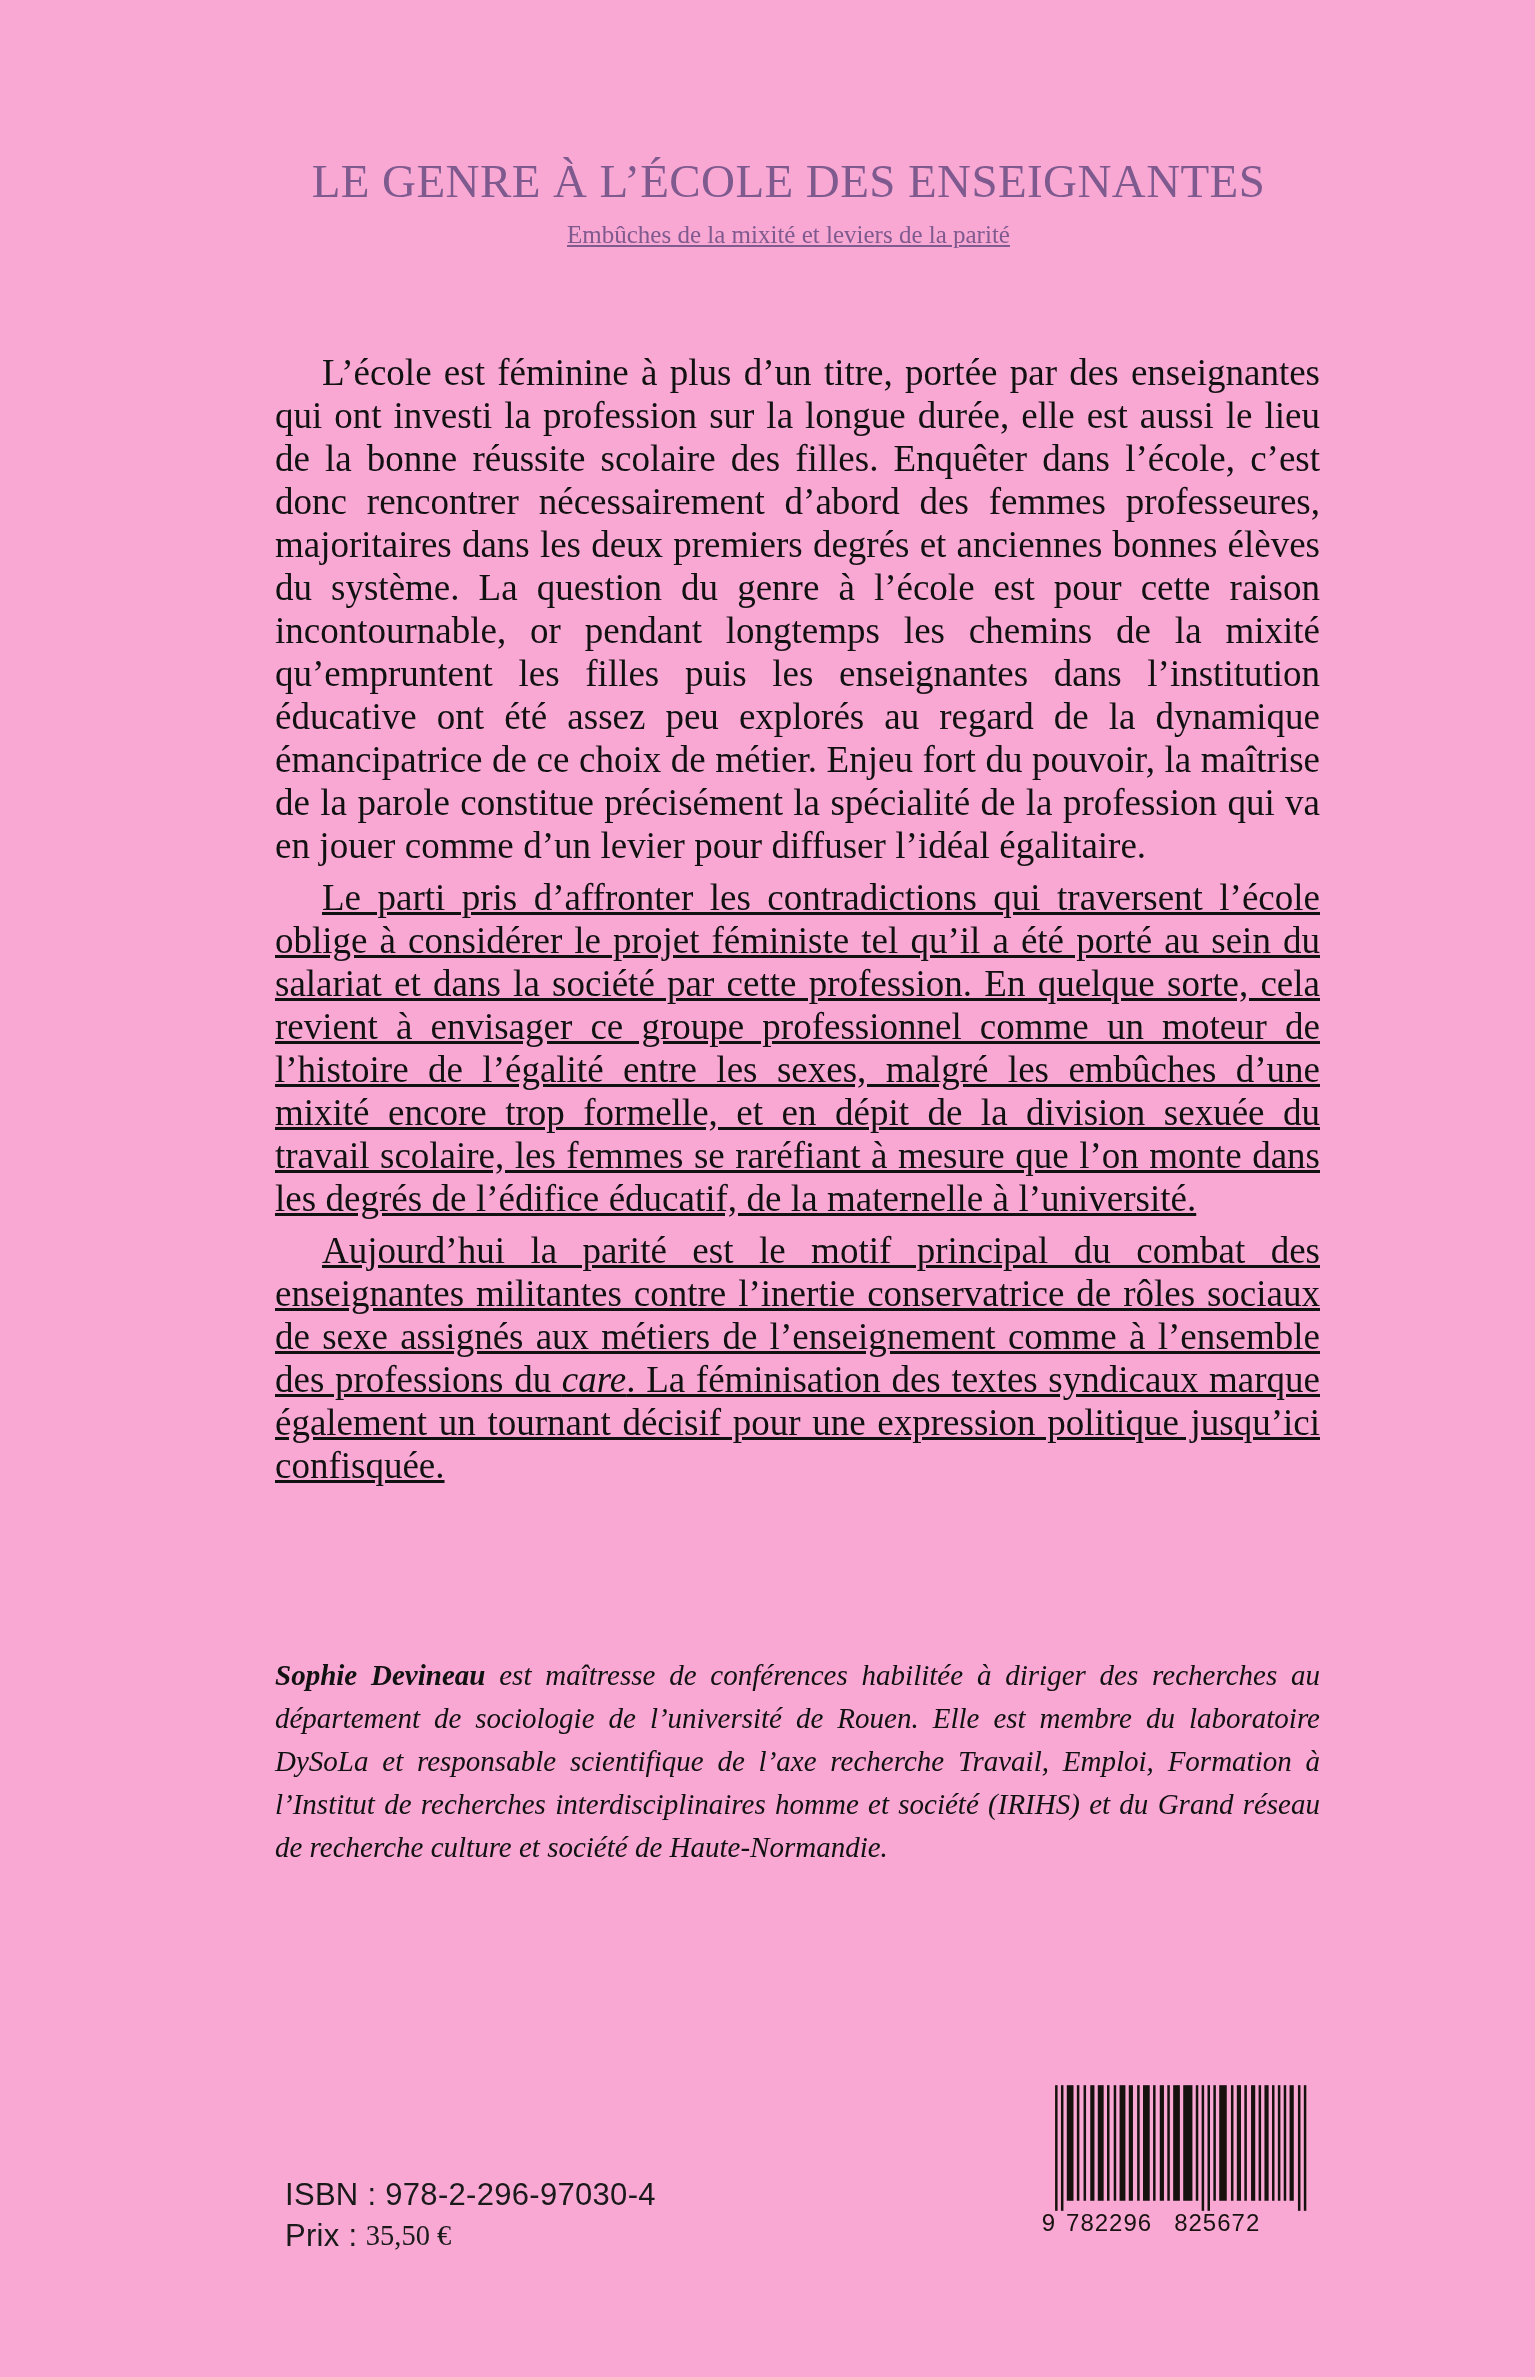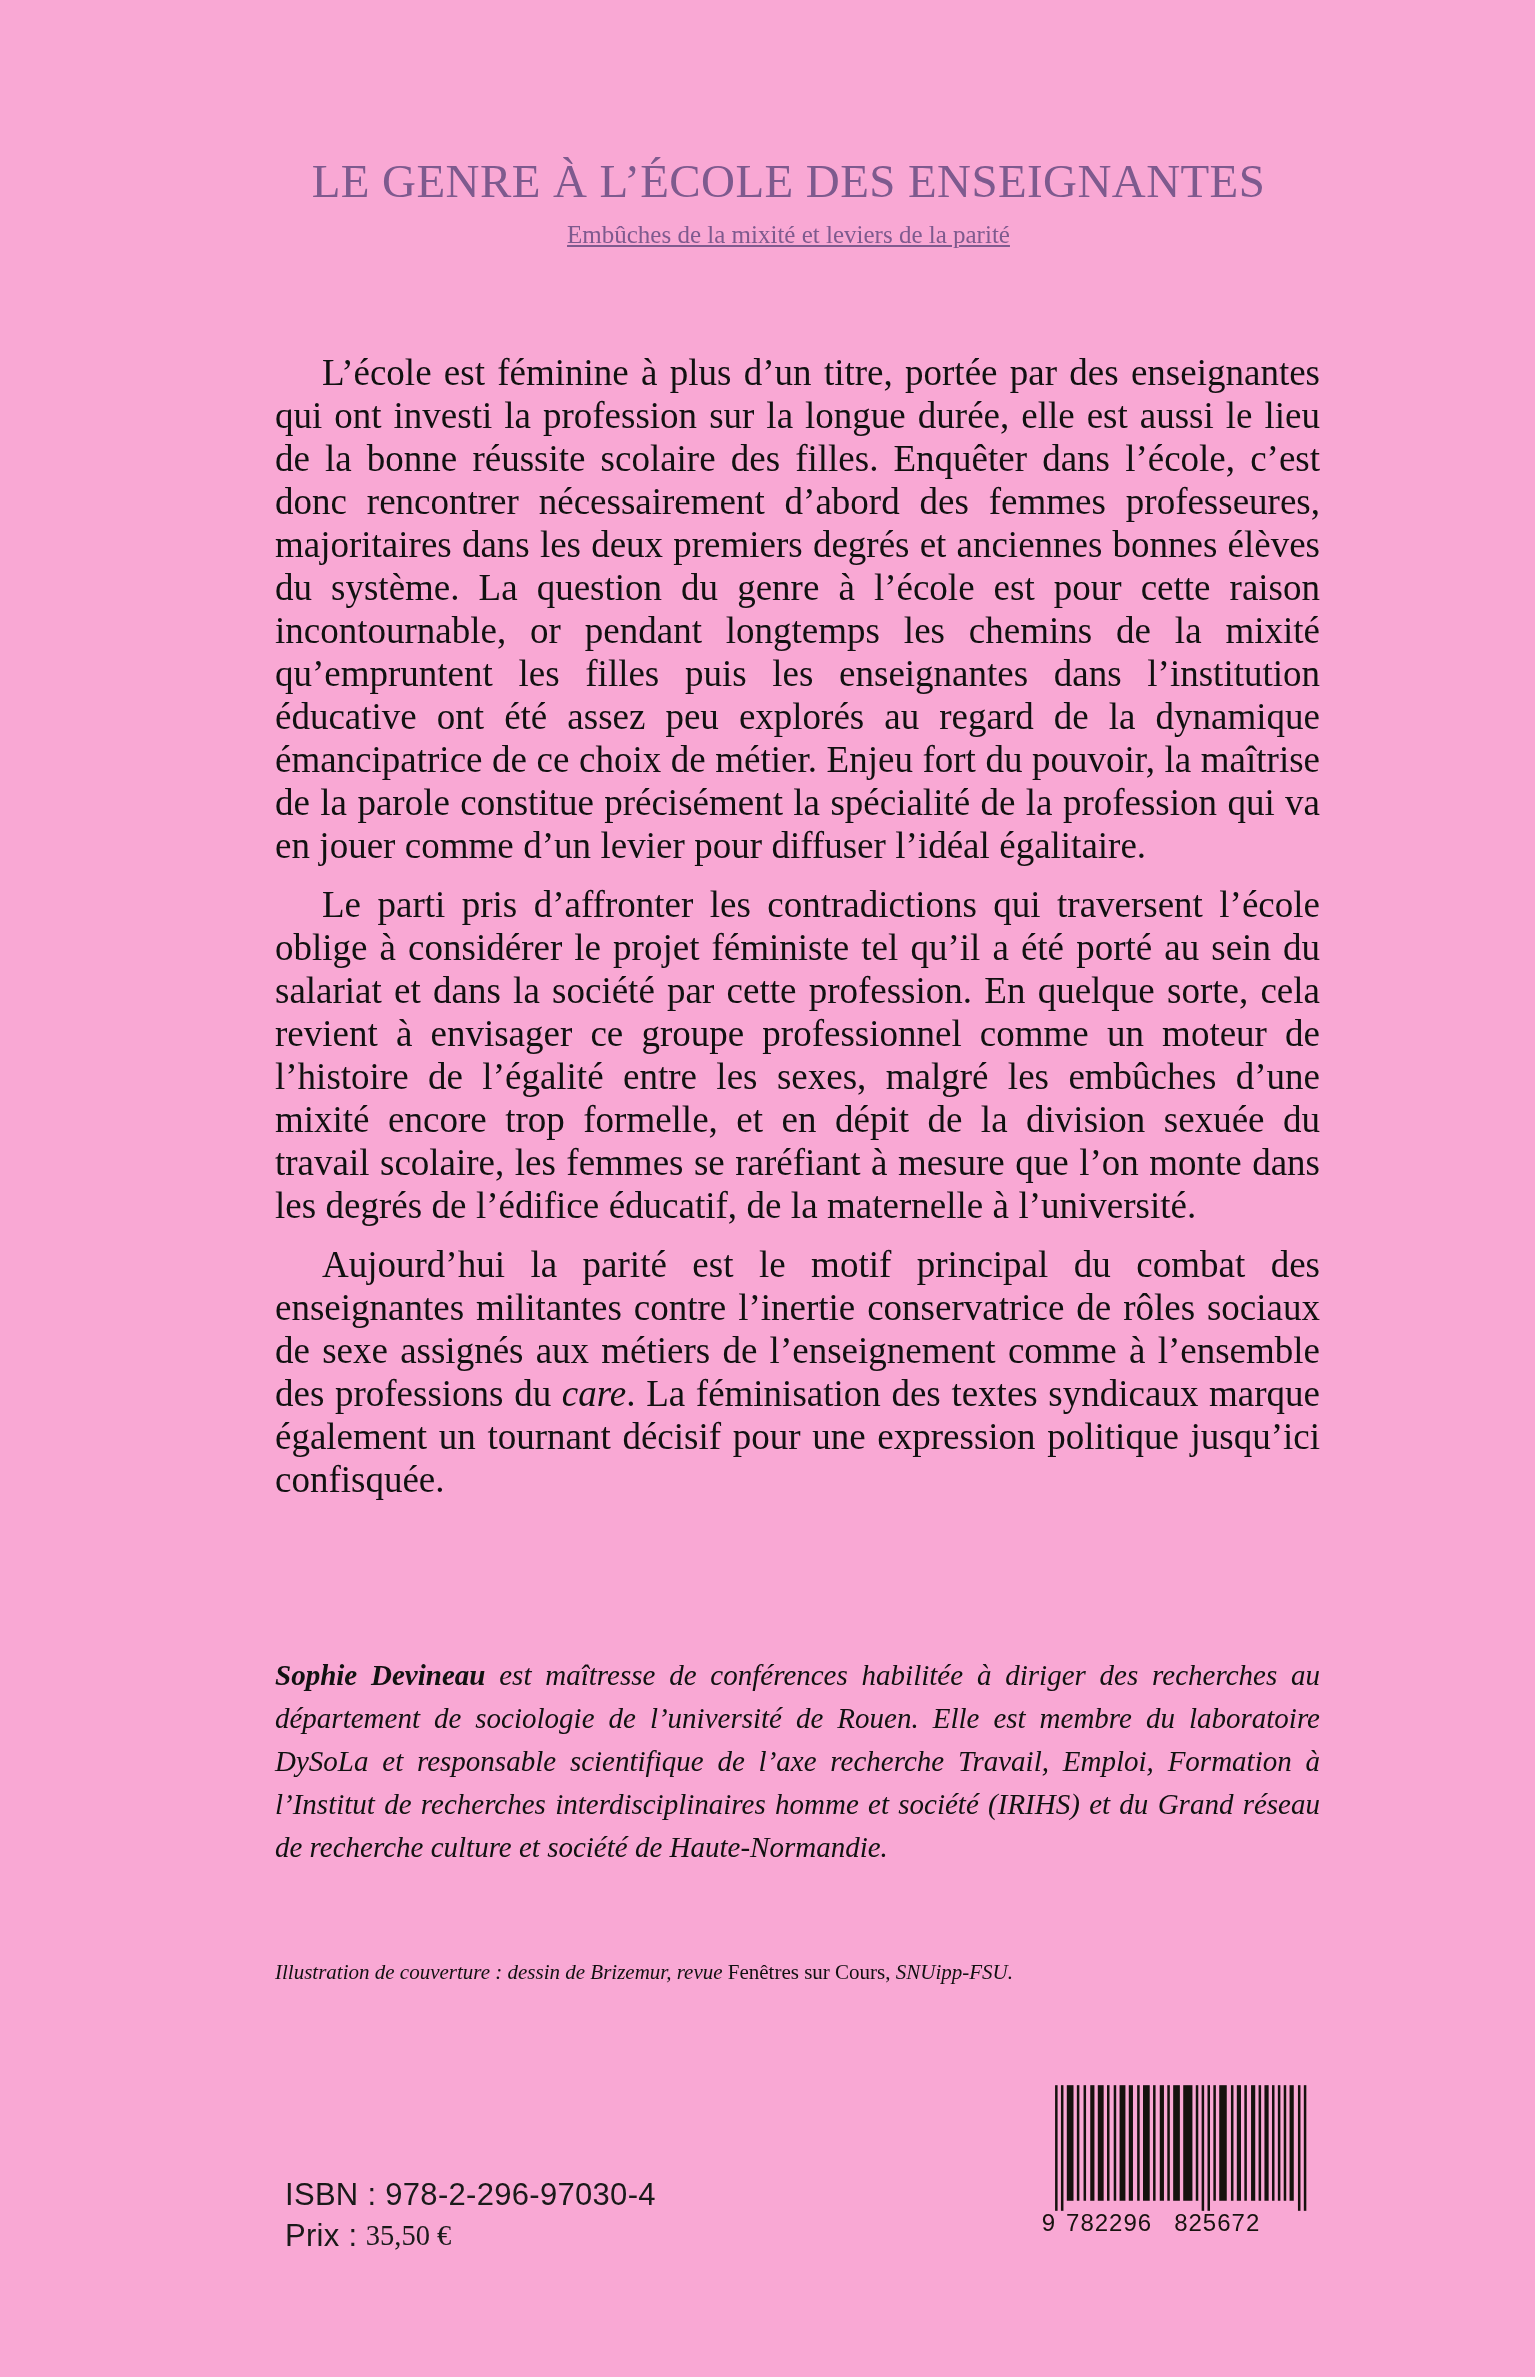--- a/index.html
+++ b/index.html
@@ -61,21 +61,21 @@
 
   .blurb p {
     font-size: 37px;
     line-height: 43px;
     text-align: justify;
     text-indent: 47px;
     hyphens: none;
     word-spacing: 0.2px;
   }
 
-  .blurb p + p { margin-top: 16px; }
+  .blurb p + p { margin-top: 9px; text-decoration: underline; }
 
   .blurb em { font-style: italic; }
 
   
   .author-note {
     position: absolute;
     left: 275px;
     top: 1654px;
     width: 1045px;
     font-style: italic;
@@ -169,21 +169,20 @@
   </div>
 
   <div class="blurb">
     <p>L’école est féminine à plus d’un titre, portée par des enseignantes qui ont investi la profession sur la longue durée, elle est aussi le lieu de la bonne réussite scolaire des filles. Enquêter dans l’école, c’est donc rencontrer nécessairement d’abord des femmes professeures, majoritaires dans les deux premiers degrés et anciennes bonnes élèves du système. La question du genre à l’école est pour cette raison incontournable, or pendant longtemps les chemins de la mixité qu’empruntent les filles puis les enseignantes dans l’institution éducative ont été assez peu explorés au regard de la dynamique émancipatrice de ce choix de métier. Enjeu fort du pouvoir, la maîtrise de la parole constitue précisément la spécialité de la profession qui va en jouer comme d’un levier pour diffuser l’idéal égalitaire.</p>
     <p>Le parti pris d’affronter les contradictions qui traversent l’école oblige à considérer le projet féministe tel qu’il a été porté au sein du salariat et dans la société par cette profession. En quelque sorte, cela revient à envisager ce groupe professionnel comme un moteur de l’histoire de l’égalité entre les sexes, malgré les embûches d’une mixité encore trop formelle, et en dépit de la division sexuée du travail scolaire, les femmes se raréfiant à mesure que l’on monte dans les degrés de l’édifice éducatif, de la maternelle à l’université.</p>
     <p><span>Aujourd’hui la parité est le motif principal du combat des enseignantes militantes contre l’inertie conservatrice de rôles sociaux de sexe assignés aux métiers de l’enseignement comme à l’ensemble des professions du </span><em>care</em><span>. La féminisation des textes syndicaux marque également un tournant décisif pour une expression politique jusqu’ici confisquée.</span></p>
   </div>
 
   <div class="author-note"><span class="author-name">Sophie Devineau</span><span> est maîtresse de conférences habilitée à diriger des recherches au département de sociologie de l’université de Rouen. Elle est membre du laboratoire DySoLa et responsable scientifique de l’axe recherche Travail, Emploi, Formation à l’Institut de recherches interdisciplinaires homme et société (IRIHS) et du Grand réseau de recherche culture et société de Haute-Normandie.</span></div>
 
-  <div class="credit-line"><span>Illustration de couverture : dessin de Brizemur, revue </span><span class="roman">Fenêtres sur Cours,</span><span> SNUipp-FSU.</span></div>
 
   <div class="isbn-block">
     <div class="isbn-line">ISBN : 978-2-296-97030-4</div>
     <div class="price-line">
       <span>Prix :</span>
       <span class="price-value">35,50 €</span>
     </div>
   </div>
 
   <div class="barcode-block">

